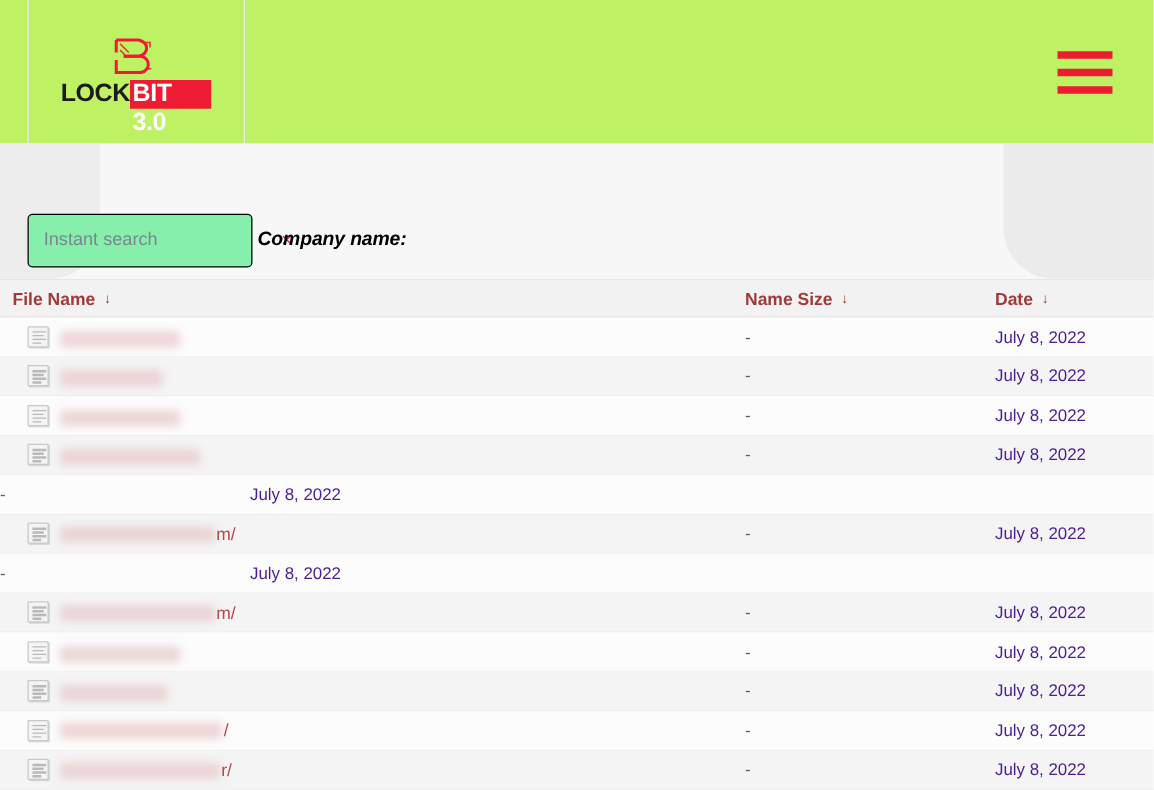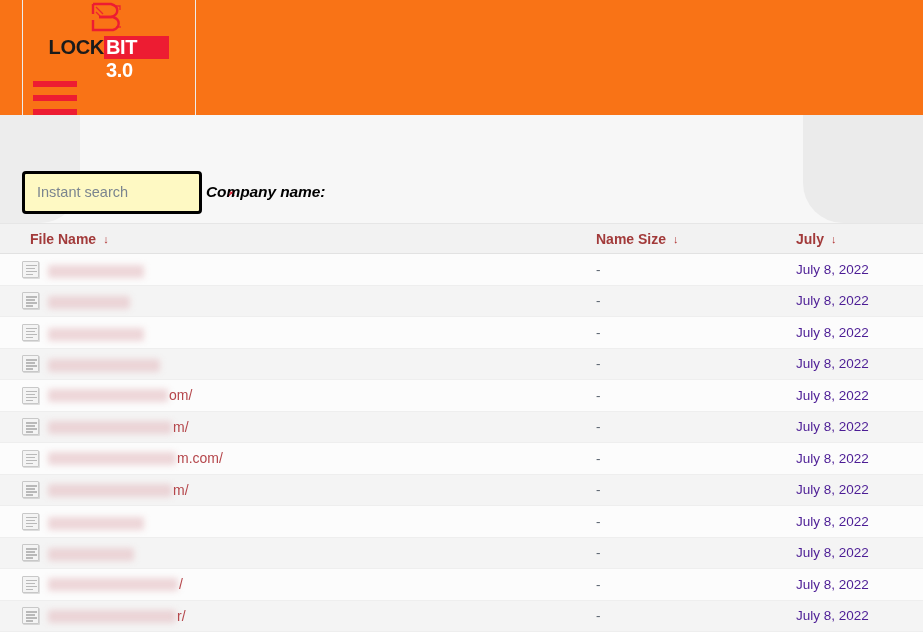--- a/index.html
+++ b/index.html
@@ -10,24 +10,23 @@
     overflow: hidden;
     background: #ffffff;
     font-family: "Liberation Sans", sans-serif;
     -webkit-font-smoothing: antialiased;
   }
 
   
   .site-header {
     position: relative;
     height: 115px;
-    background: #f97316;
+    background: #bef264;
     display: flex;
     align-items: stretch;
-    flex-direction: column;
   }
   .header-divider {
     position: absolute;
     top: 0;
     bottom: 0;
     width: 1px;
     background: #ececec;
   }
   .header-divider.left  { left: 22px; }
   .header-divider.right { left: 195px; }
@@ -140,22 +139,22 @@
     left: 0;
     right: 0;
     height: 64px;
     display: flex;
     align-items: center;
     padding-left: 22px;
   }
   .search-box {
     width: 180px;
     height: 43px;
-    background: #fef9c3;
-    border: 3px solid #000000;
+    background: #86efac;
+    border: 1px solid #000000;
     border-radius: 4px;
     display: flex;
     align-items: center;
     padding: 0 10px 0 12px;
   }
   .search-input {
     flex: 1;
     border: none;
     outline: none;
     background: transparent;
@@ -202,21 +201,21 @@
     font-size: 14px;
     font-weight: bold;
     color: #a23a3a;
     display: flex;
     align-items: center;
     gap: 7px;
     cursor: pointer;
   }
   .th .sort-arrow { font-size: 11px; color: #b03030; }
 
-  .col-name { width: 596px; padding-left: 30px; }
+  .col-name { width: 596px; padding-left: 10px; }
   .col-size { width: 200px; }
   .col-date { width: 127px; }
 
   .tr {
     display: flex;
     align-items: center;
     height: 31.5px;
     border-bottom: 1px solid #eeeeee;
     background: #fcfcfc;
   }
@@ -345,21 +344,21 @@
     <div class="table-head">
       <div class="th col-name">
         <span>File Name</span>
         <span class="sort-arrow">↓</span>
       </div>
       <div class="th col-size">
         <span>Name Size</span>
         <span class="sort-arrow">↓</span>
       </div>
       <div class="th col-date">
-        <span>July</span>
+        <span>Date</span>
         <span class="sort-arrow">↓</span>
       </div>
     </div>
     <div id="table-body">
         <div class="tr">
           <div class="cell-name">
             <span class="file-icon">
               <i></i>
               <i></i>
               <i></i>
@@ -411,64 +410,40 @@
               <i></i>
             </span>
             <span class="fname">
               <span class="redacted" style="width: 112px;"></span>
             </span>
           </div>
           <div class="cell-size">-</div>
           <div class="cell-date">July 8, 2022</div>
         </div>
         <div class="tr">
-          <div class="cell-name">
-            <span class="file-icon">
-              <i></i>
-              <i></i>
-              <i></i>
-              <i></i>
-            </span>
-            <span class="fname">
-              <span class="redacted" style="width: 120px;"></span>
-              <span class="tail">om/</span>
-            </span>
-          </div>
           <div class="cell-size">-</div>
           <div class="cell-date">July 8, 2022</div>
         </div>
         <div class="tr">
           <div class="cell-name">
             <span class="file-icon">
               <i></i>
               <i></i>
               <i></i>
               <i></i>
             </span>
             <span class="fname">
               <span class="redacted" style="width: 124px;"></span>
               <span class="tail">m/</span>
             </span>
           </div>
           <div class="cell-size">-</div>
           <div class="cell-date">July 8, 2022</div>
         </div>
         <div class="tr">
-          <div class="cell-name">
-            <span class="file-icon">
-              <i></i>
-              <i></i>
-              <i></i>
-              <i></i>
-            </span>
-            <span class="fname">
-              <span class="redacted" style="width: 128px;"></span>
-              <span class="tail">m.com/</span>
-            </span>
-          </div>
           <div class="cell-size">-</div>
           <div class="cell-date">July 8, 2022</div>
         </div>
         <div class="tr">
           <div class="cell-name">
             <span class="file-icon">
               <i></i>
               <i></i>
               <i></i>
               <i></i>

